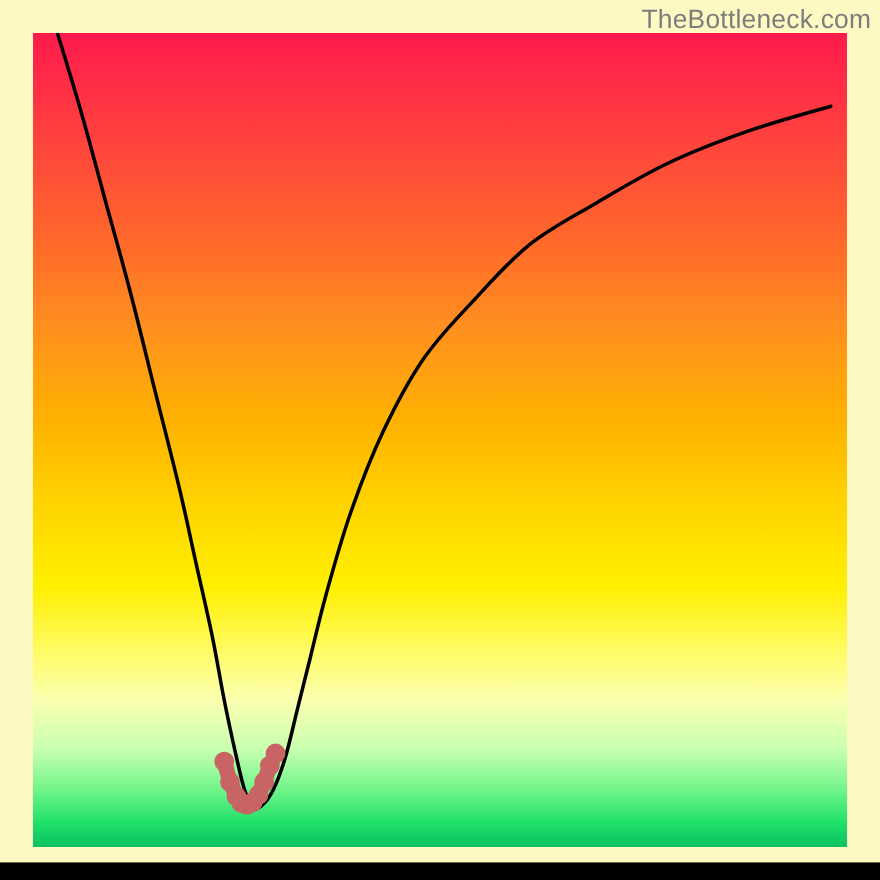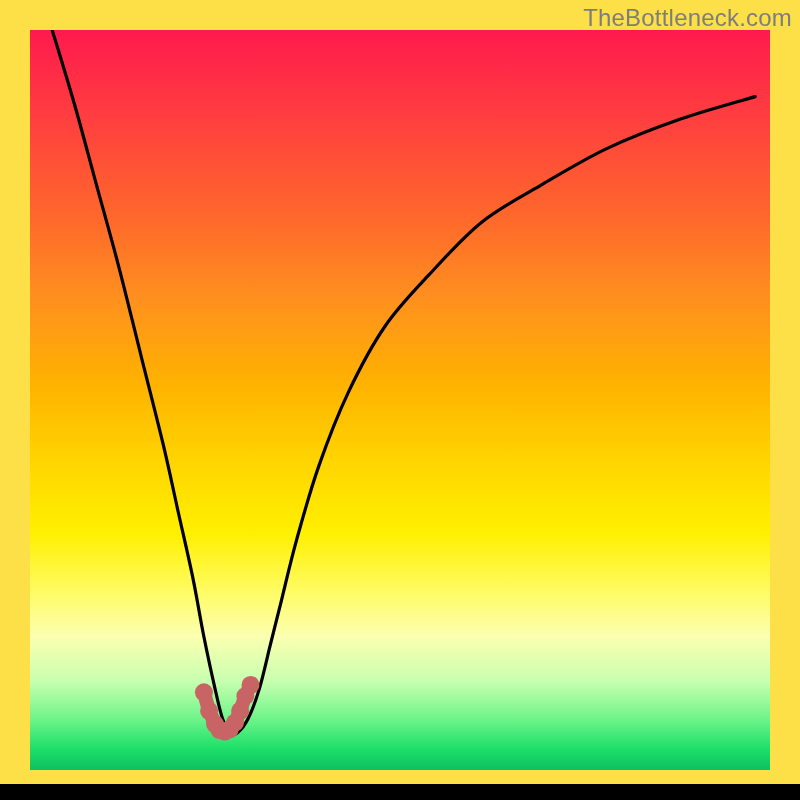--- a/index.html
+++ b/index.html
@@ -10,21 +10,21 @@
     background: #000;
     overflow: hidden;
     font-family: Arial, Helvetica, sans-serif;
   }
   .frame {
     position: absolute;
     left: 0;
     top: 0;
     width: 800px;
     height: 784px;
-    background: #fde047;
+    background: #fef9c3;
   }
   .plot {
     position: absolute;
     left: 30px;
     top: 30px;
     width: 740px;
     height: 740px;
     background: linear-gradient(to bottom,
       #ff1a4d 0%,
       #ff3f3f 12%,

